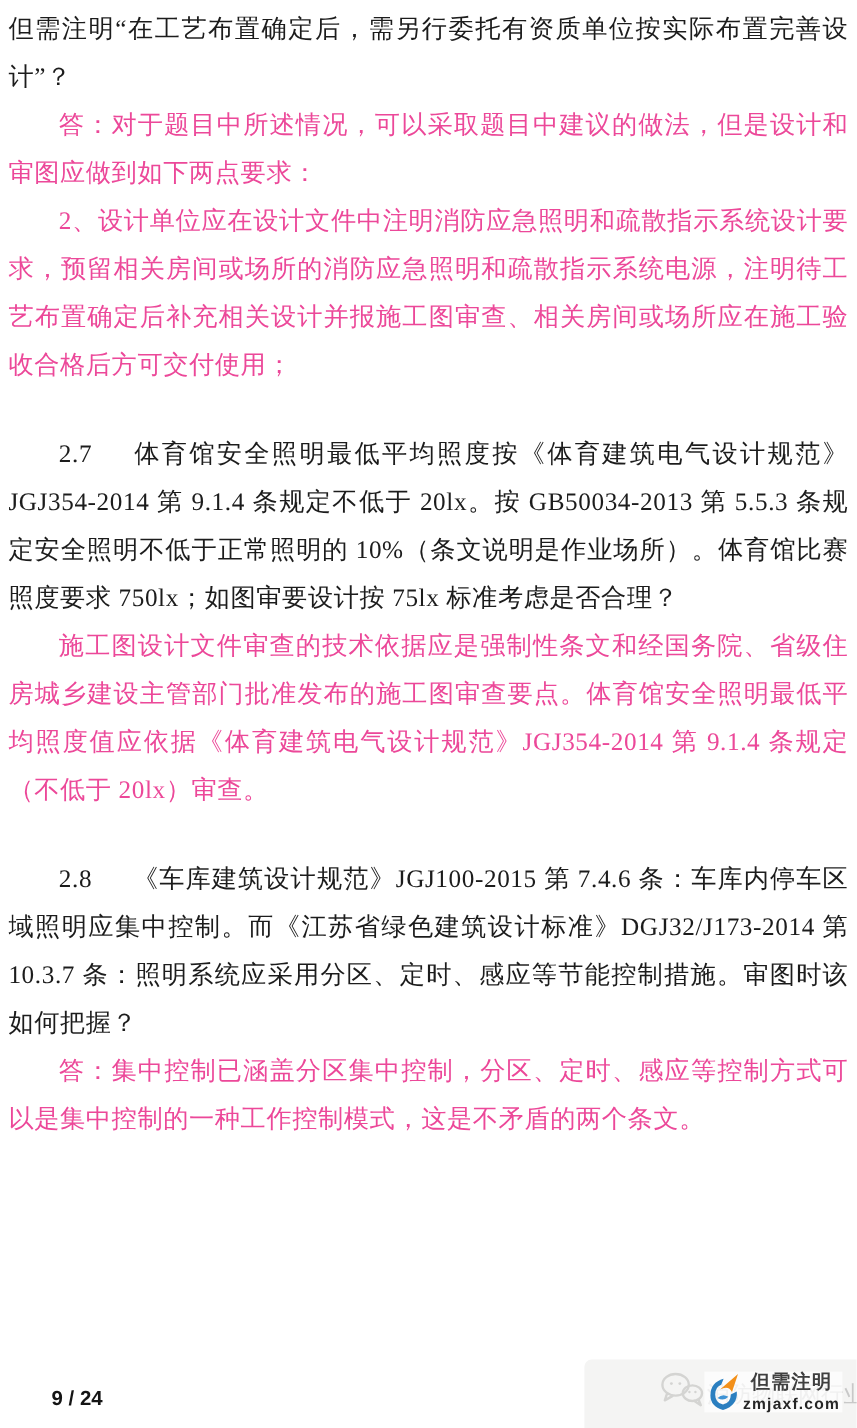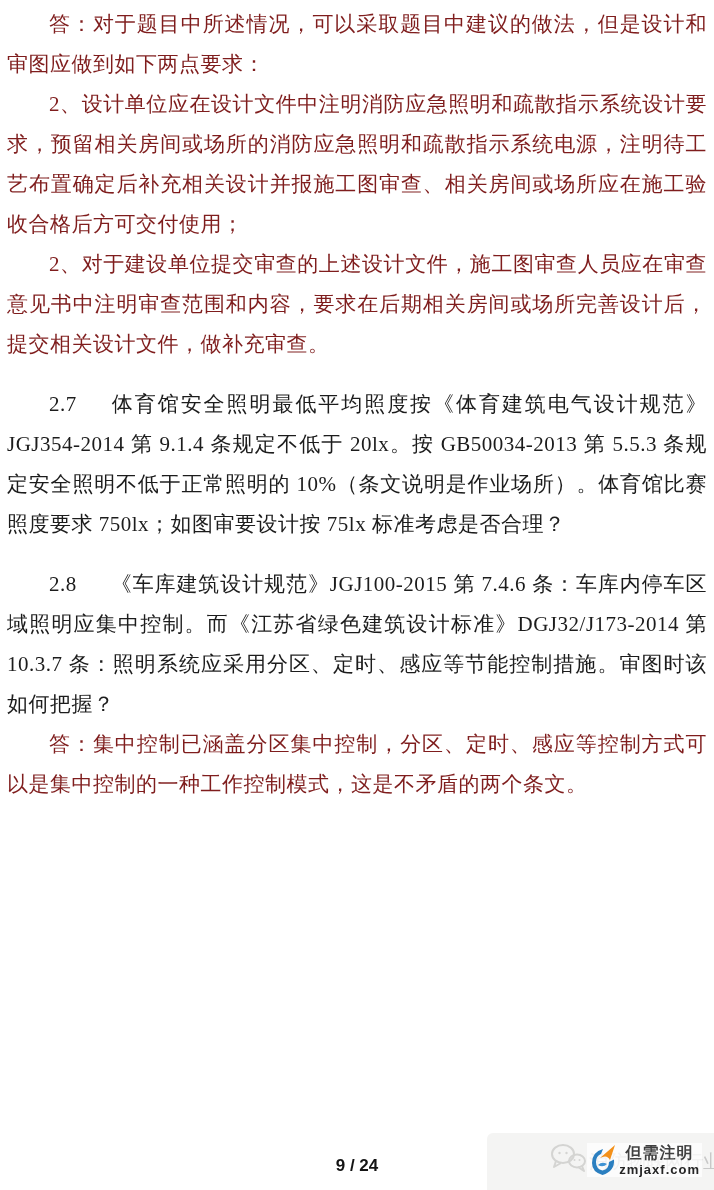--- a/index.html
+++ b/index.html
@@ -16,31 +16,32 @@
     max-height:1142px;
     overflow:hidden;
     font-size:21px;
     line-height:40px;
     text-align:justify;
     letter-spacing:0.5px;
   }
   .para{margin:0;}
   .para.indent{text-indent:2em;}
   .para.black{color:#1c1c1c;}
-  .para.red{color:#7f1d1d;}
-  .para.gap{margin-top:20px;}
+  .para.red{color:#ec4899;}
+  .para.gap{margin-top:34px;}
   .secnum{margin-right:1.6em;}
   .footer-pagenum{
     position:absolute;
     left:0;right:0;bottom:14px;
-    text-align:center;
+    text-align:left;
     font-family:"Liberation Sans","DejaVu Sans",sans-serif;
     font-weight:700;
     font-size:17px;
     color:#141414;
+    padding-left:43px;
   }
   .watermark{
     position:absolute;
     right:0;bottom:0;
     width:227px;height:57px;
     background:#f4f4f3;
     border-radius:6px 0 0 0;
     text-align:center;
   }
   .wm-bubbles{position:absolute;left:62px;top:10px;width:38px;height:30px;opacity:0.85;}
@@ -71,25 +72,26 @@
     font-family:Liberation Sans, sans-serif;
     font-weight:700;font-size:13px;color:#262626;letter-spacing:1px;margin-top:2px;
   }
 </style>
 </head>
 <body>
 
 <div class="page">
 
   <div class="doc">
+    <p class="para black">但需注明“在工艺布置确定后，需另行委托有资质单位按实际布置完善设计”？</p>
     <p class="para red indent">答：对于题目中所述情况，可以采取题目中建议的做法，但是设计和审图应做到如下两点要求：</p>
     <p class="para red indent">2、设计单位应在设计文件中注明消防应急照明和疏散指示系统设计要求，预留相关房间或场所的消防应急照明和疏散指示系统电源，注明待工艺布置确定后补充相关设计并报施工图审查、相关房间或场所应在施工验收合格后方可交付使用；</p>
-    <p class="para red indent">2、对于建设单位提交审查的上述设计文件，施工图审查人员应在审查意见书中注明审查范围和内容，要求在后期相关房间或场所完善设计后，提交相关设计文件，做补充审查。</p>
 
     <p class="para black indent gap"><span class="secnum">2.7</span><span>体育馆安全照明最低平均照度按《体育建筑电气设计规范》JGJ354-2014 第 9.1.4 条规定不低于 20lx。按 GB50034-2013 第 5.5.3 条规定安全照明不低于正常照明的 10%（条文说明是作业场所）。体育馆比赛照度要求 750lx；如图审要设计按 75lx 标准考虑是否合理？</span></p>
+    <p class="para red indent">施工图设计文件审查的技术依据应是强制性条文和经国务院、省级住房城乡建设主管部门批准发布的施工图审查要点。体育馆安全照明最低平均照度值应依据《体育建筑电气设计规范》JGJ354-2014 第 9.1.4 条规定（不低于 20lx）审查。</p>
 
     <p class="para black indent gap"><span class="secnum">2.8</span><span>《车库建筑设计规范》JGJ100-2015 第 7.4.6 条：车库内停车区域照明应集中控制。而《江苏省绿色建筑设计标准》DGJ32/J173-2014 第 10.3.7 条：照明系统应采用分区、定时、感应等节能控制措施。审图时该如何把握？</span></p>
     <p class="para red indent">答：集中控制已涵盖分区集中控制，分区、定时、感应等控制方式可以是集中控制的一种工作控制模式，这是不矛盾的两个条文。</p>
 
   </div>
 
   <div class="footer-pagenum">9 / 24</div>
 
   <div class="watermark">
     <svg class="wm-bubbles" viewBox="0 0 38 30" xmlns="http://www.w3.org/2000/svg">

